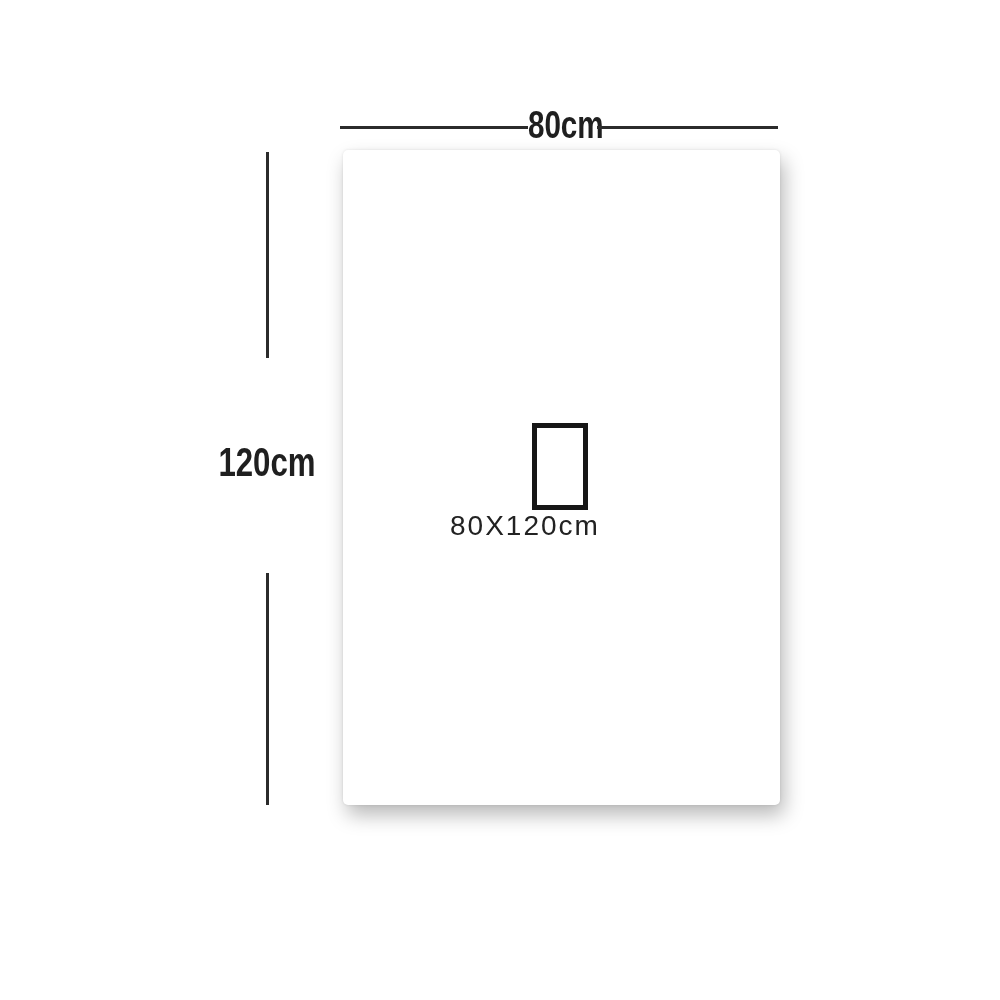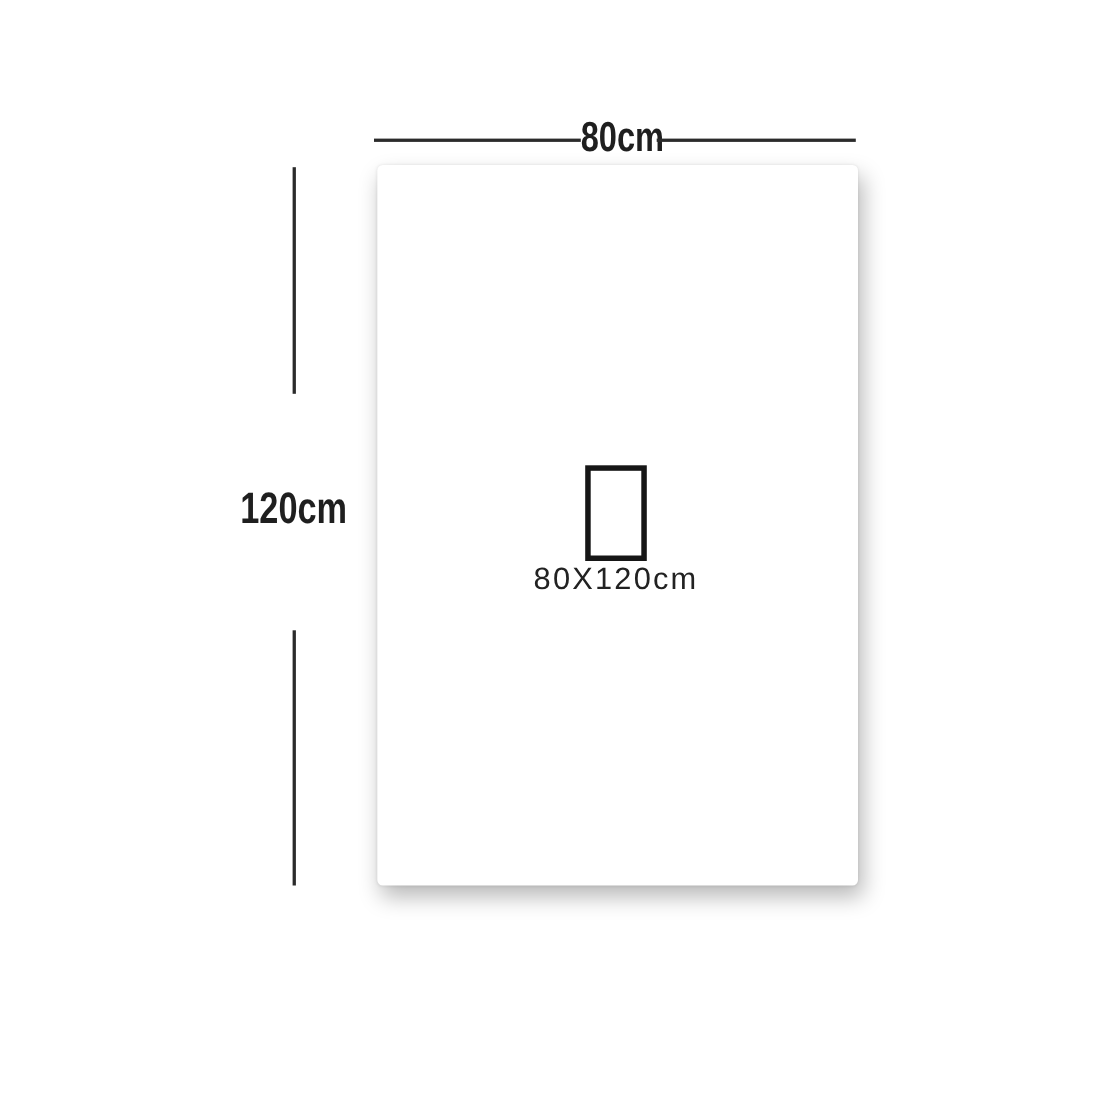--- a/index.html
+++ b/index.html
@@ -71,21 +71,21 @@
     position: absolute;
     left: 532px; top: 423px;
     width: 56px; height: 87px;
     border: 5px solid #161616;
     background: #ffffff;
   }
   .size-label {
     position: absolute;
     left: 450px; top: 511px;
     width: 220px;
-    text-align: center;
+    text-align: left;
     color: #222222;
     font-size: 28px;
     letter-spacing: 2px;
     line-height: 1.1;
     white-space: nowrap;
   }
 </style>
 </head>
 <body>
 

